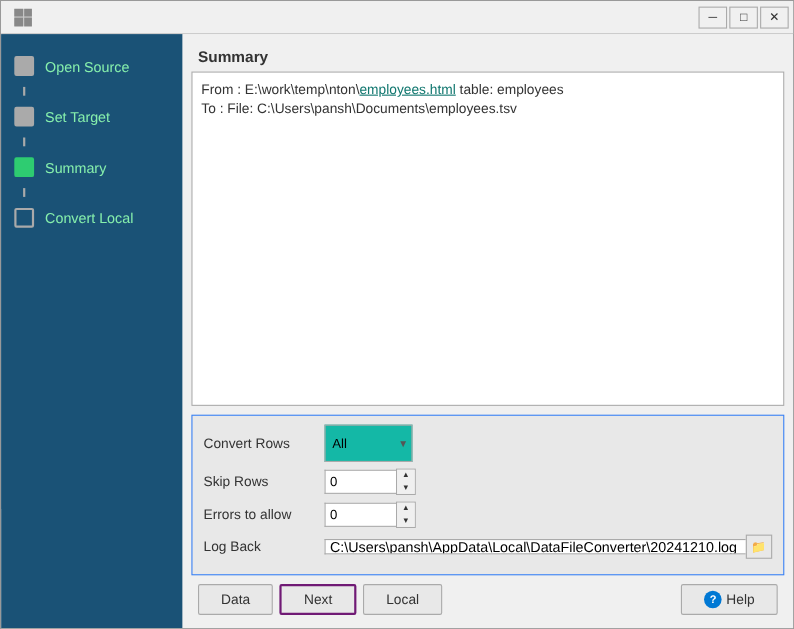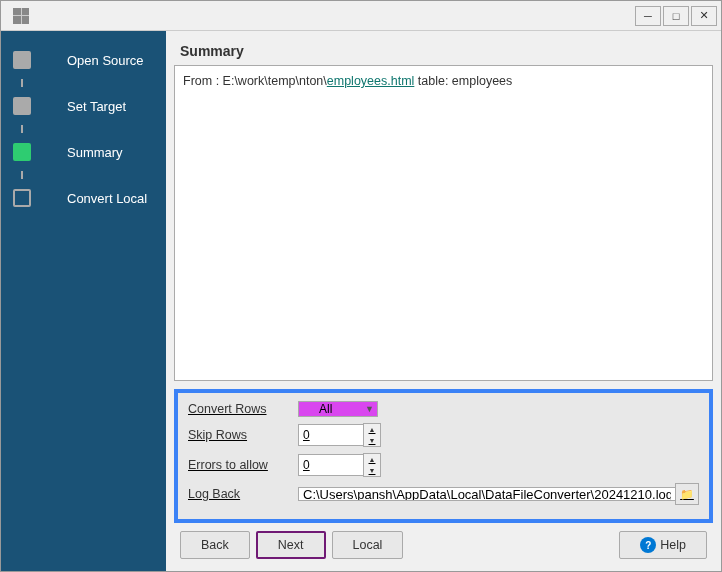--- a/index.html
+++ b/index.html
@@ -115,22 +115,21 @@
       border-color: #2ecc71;
     }
 
     .step-indicator.done {
       background: #aaa;
       border-color: #aaa;
     }
 
     .sidebar-item-label {
       font-size: 13px;
-      color: #ffffff;
-      margin-left: 26px;
+      color: #86efac;
     }
 
     .sidebar-connector {
       width: 2px;
       height: 8px;
       background: #aaa;
       margin-left: 20px;
     }
 
     
@@ -166,44 +165,43 @@
     }
 
     .summary-link {
       color: #0f766e;
       text-decoration: underline;
     }
 
     
     .bottom-form {
       background: #e8e8e8;
-      border: 4px solid #3b82f6;
+      border: 1px solid #3b82f6;
       padding: 8px 10px;
-      text-decoration: underline;
     }
 
     .form-row {
       display: flex;
       align-items: center;
       margin-bottom: 6px;
     }
 
     .form-label {
       width: 110px;
       font-size: 12.5px;
       color: #333;
       flex-shrink: 0;
     }
 
     .form-control {
-      height: 16px;
-      border: 1px solid #aaa;
-      background: #d946ef;
+      height: 34px;
+      border: 1px solid #aaa;
+      background: #14b8a6;
       font-size: 12px;
-      padding: 0 20px;
+      padding: 0 6px;
     }
 
     .select-control {
       width: 80px;
       appearance: none;
       -webkit-appearance: none;
       padding-right: 20px;
       position: relative;
     }
 
@@ -382,20 +380,21 @@
       </div>
     </div>
 
     <div class="main-panel">
       <div class="panel-title">Summary</div>
 
       <div class="summary-box">
         <div class="summary-line">
           <span>From : E:\work\temp\nton\</span><span class="summary-link">employees.html</span><span>  table: employees</span>
         </div>
+        <div class="summary-line">To : File: C:\Users\pansh\Documents\employees.tsv</div>
       </div>
 
       <div class="bottom-form">
 
         <div class="form-row">
           <span class="form-label">Convert Rows</span>
           <div class="select-wrapper">
             <select class="form-control select-control">
               <option>All</option>
               <option>First N</option>
@@ -431,21 +430,21 @@
           <div class="log-file-row" style="flex:1;">
             <input class="log-file-input" type="text" value="C:\Users\pansh\AppData\Local\DataFileConverter\20241210.log" style="">
             <button class="log-file-btn">
               <span>📁</span>
             </button>
           </div>
         </div>
       </div>
 
       <div class="button-row">
-        <button class="btn">Back</button>
+        <button class="btn">Data</button>
         <button class="btn btn-primary">Next</button>
         <button class="btn">Local</button>
         <div class="btn-spacer"></div>
         <button class="btn btn-help">
           <div class="help-icon">?</div>
           <span>Help</span>
         </button>
       </div>
     </div>
   </div>

